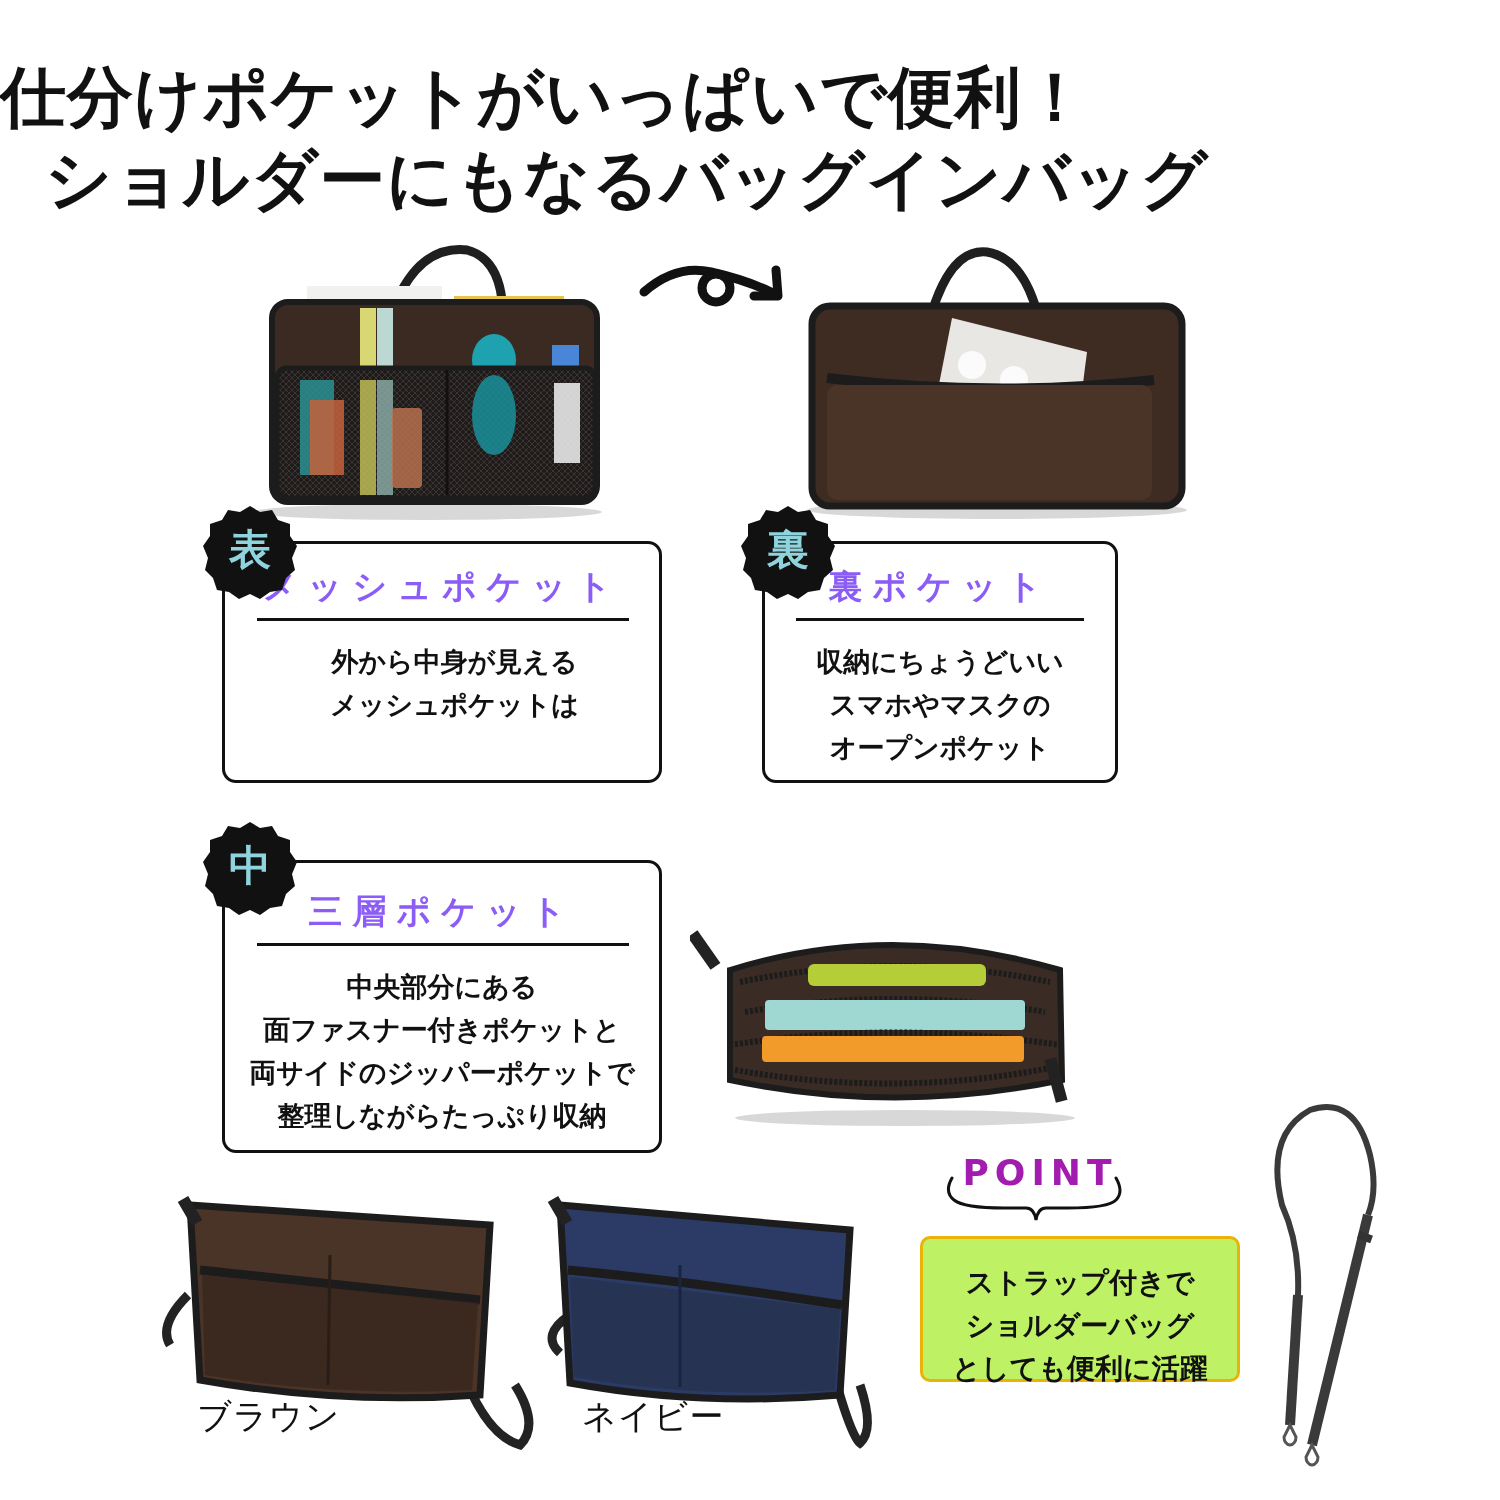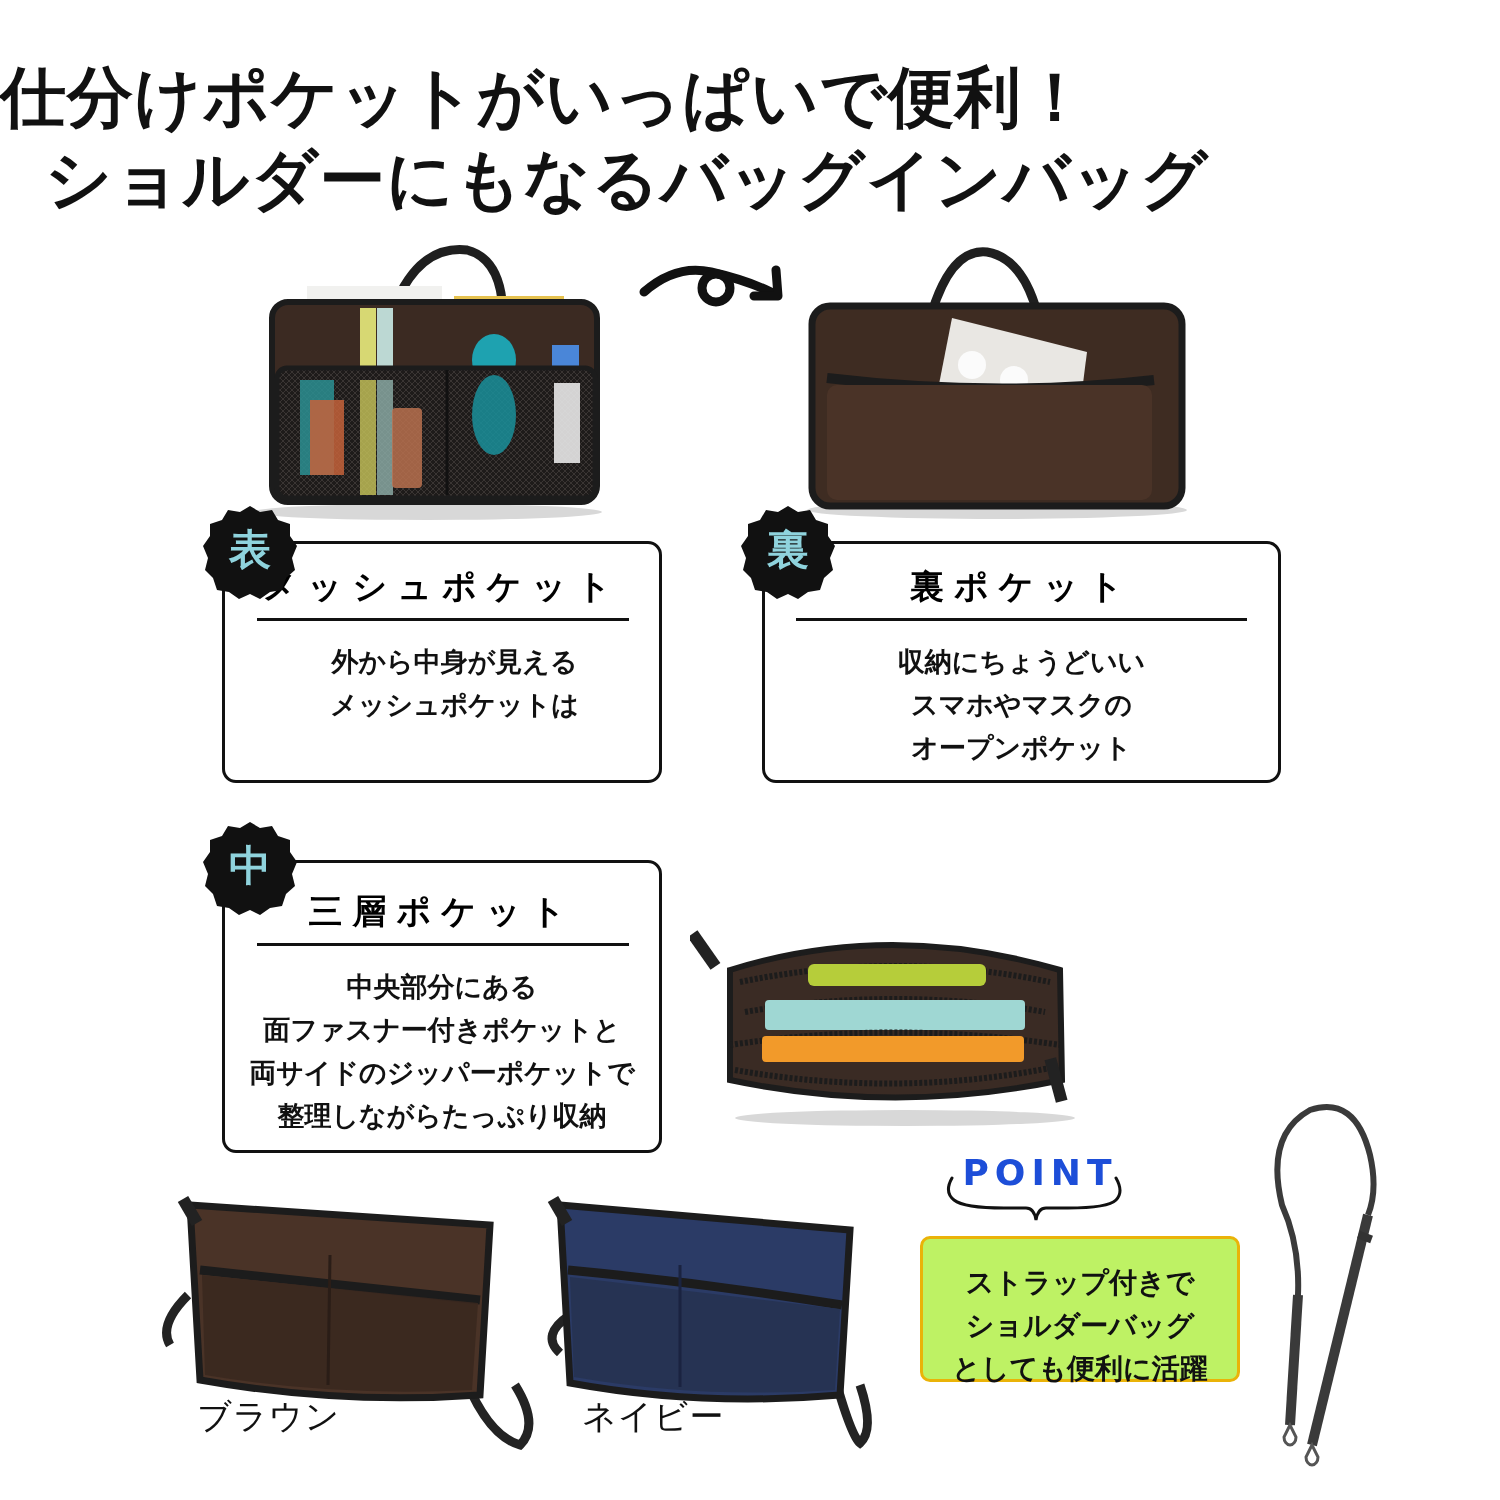--- a/index.html
+++ b/index.html
@@ -7,32 +7,32 @@
   body { position: relative; font-family: "DejaVu Sans", "Liberation Sans", sans-serif; color: #111; }
 
   .headline { position: absolute; left: 0; width: 1320px; text-align: left; font-weight: 700; color: #111; letter-spacing: 1px; }
   .headline.l1 { top: 58px; font-size: 66px; line-height: 80px; }
   .headline.l2 { top: 140px; font-size: 66px; line-height: 80px; margin-left: 45px; }
 
   .abs { position: absolute; }
   .photo svg { width: 100%; height: 100%; display: block; }
 
   .card { position: absolute; border: 3px solid #111; border-radius: 14px; background: #fff; }
-  .card-title { position: absolute; left: 0; right: 0; text-align: center; font-weight: 700; font-size: 34px; letter-spacing: 10px; color: #000000; }
+  .card-title { position: absolute; left: 0; right: 0; text-align: center; font-weight: 700; font-size: 34px; letter-spacing: 10px; color: #8b5cf6; }
   .card-rule { position: absolute; height: 3px; background: #111; }
   .card-body { position: absolute; left: 0; right: 0; text-align: center; font-weight: 700; font-size: 27px; line-height: 43px; color: #111; }
   .card-body div { white-space: nowrap; }
 
   .badge { position: absolute; width: 96px; height: 96px; }
   .badge svg { position: absolute; left: 0; top: 0; width: 96px; height: 96px; }
   .badge span { position: absolute; left: 0; top: 0; width: 96px; height: 96px; line-height: 92px; text-align: center; font-weight: 700; font-size: 42px; }
 
   .color-label { position: absolute; font-size: 34px; font-weight: 400; color: #111; letter-spacing: 1px; }
 
-  .point-label { position: absolute; left: 940px; top: 1152px; width: 200px; text-align: center; font-weight: 700; font-size: 36px; letter-spacing: 6px; color: #1d4ed8; }
+  .point-label { position: absolute; left: 940px; top: 1152px; width: 200px; text-align: center; font-weight: 700; font-size: 36px; letter-spacing: 6px; color: #a21caf; }
   .point-brace { position: absolute; left: 944px; top: 1170px; width: 180px; height: 60px; }
 
   .point-card { position: absolute; left: 920px; top: 1236px; width: 320px; height: 146px; border: 3px solid #eab308; border-radius: 10px; background: #bef264; }
   .point-card .card-body { top: 22px; font-size: 28px; line-height: 43px; }
 </style>
 </head>
 <body>
 
 <div class="headline l1">仕分けポケットがいっぱいで便利！</div>
 <div class="headline l2">ショルダーにもなるバッグインバッグ</div>
@@ -97,21 +97,21 @@
     <div>メッシュポケットは</div>
   </div>
 </div>
 <div class="badge" style="left:202px; top:504px;">
   <svg viewBox="0 0 96 96">
     <path d="M48 2 L58 8 L70 6 L76 16 L88 20 L88 32 L95 42 L90 54 L93 66 L84 74 L80 86 L68 88 L58 95 L48 90 L37 95 L27 88 L15 86 L11 74 L3 66 L6 54 L1 42 L8 32 L8 20 L20 16 L26 6 L38 8 Z" fill="#111"></path>
   </svg>
   <span style="color:#8fd3dd;">表</span>
 </div>
 
-<div class="card" style="left:762px; top:541px; width:519px; height:242px;">
+<div class="card" style="left:762px; top:541px; width:356px; height:242px;">
   <div class="card-title" style="top:20px;">裏ポケット</div>
   <div class="card-rule" style="left:31px; right:31px; top:74px;"></div>
   <div class="card-body" style="top:96px;">
     <div>収納にちょうどいい</div>
     <div>スマホやマスクの</div>
     <div>オープンポケット</div>
   </div>
 </div>
 <div class="badge" style="left:740px; top:504px;">
   <svg viewBox="0 0 96 96">

